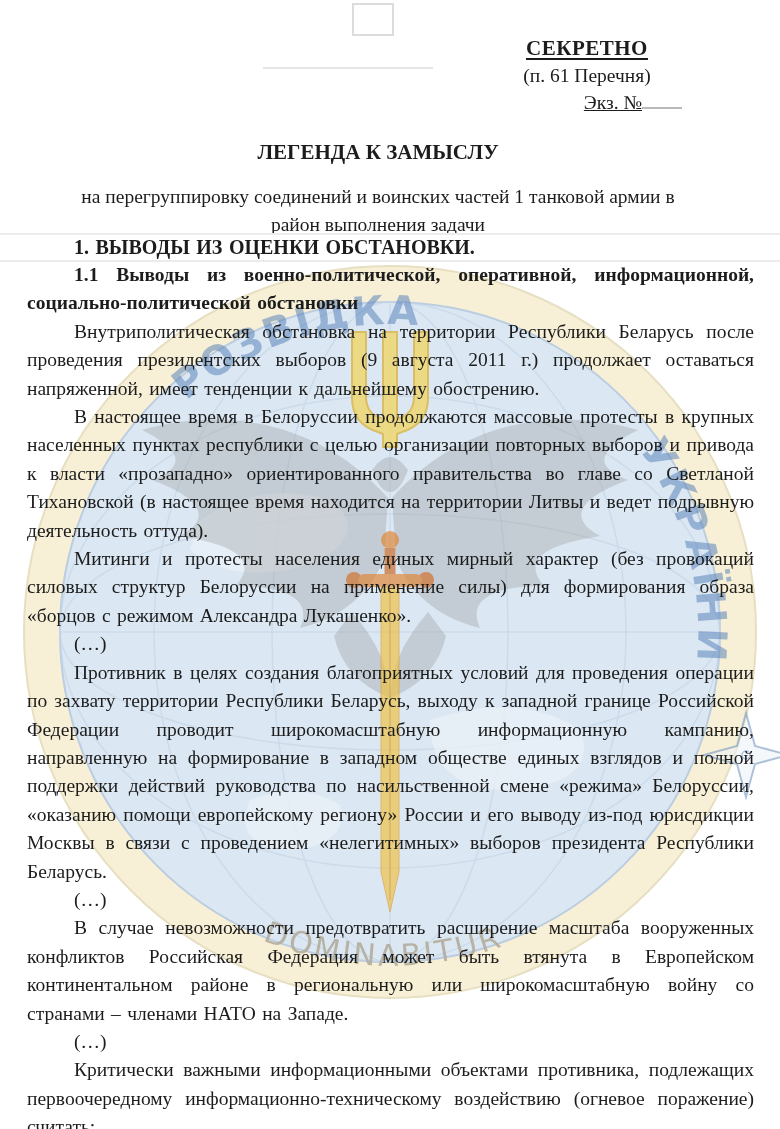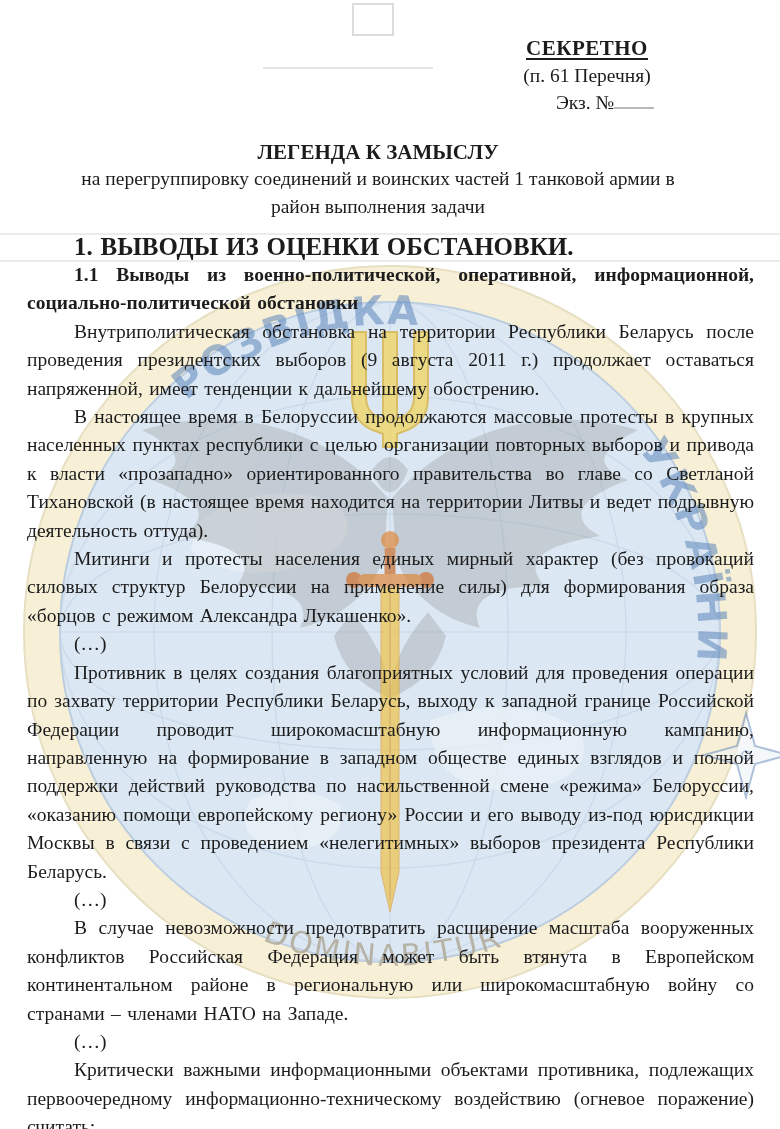--- a/index.html
+++ b/index.html
@@ -15,34 +15,34 @@
   .content{position:absolute;left:0;top:0;width:780px;height:1129px;z-index:1;padding-left:35px;}
 
   .corner-square{
     position:absolute;left:352px;top:3px;width:38px;height:29px;
     border:2px solid #dcdcdc;background:rgba(255,255,255,.6);
   }
   .stamp-line{position:absolute;left:263px;top:67px;width:170px;height:2px;background:#e6e6e6;}
 
   .secret-block{position:absolute;top:35px;left:492px;width:190px;text-align:center;line-height:27px;font-size:19.5px;}
   .secret-word{font-weight:bold;font-size:21px;letter-spacing:.5px;text-decoration:underline;text-underline-offset:3px;}
-  .copy-line{text-align:center;padding-left:36px;}
+  .copy-line{text-align:right;padding-left:36px;text-decoration:underline;}
   .blank-underline{display:inline-block;width:40px;border-bottom:2px solid #b9b9b9;height:14px;vertical-align:baseline;}
 
   .title-block{position:absolute;top:139px;left:0;width:756px;text-align:center;}
   .doc-title{font-weight:bold;font-size:21px;line-height:26px;margin:0;}
-  .doc-subtitle{font-size:19.5px;line-height:28px;margin:0 auto 0 auto;max-width:640px;}
+  .doc-subtitle{font-size:19.5px;line-height:28px;margin:18px auto 0 auto;max-width:640px;}
 
   .rule{position:absolute;left:0;width:780px;height:2px;background:#ececec;}
   .rule-a{top:233px;}
   .rule-b{top:260px;}
 
   .body-text{position:absolute;top:233px;left:27px;width:727px;font-size:19.5px;line-height:28.4px;}
   .p{margin:0;text-align:justify;text-indent:47px;word-spacing:1.5px;}
-  .h1{font-weight:bold;font-size:25px;line-height:28px;text-align:left;}
+  .h1{font-weight:bold;font-size:20px;line-height:28px;text-align:left;}
   .h2{font-weight:bold;}
 </style>
 </head>
 <body>
 
 <div class="page">
 
   <svg class="wm" viewBox="0 0 780 1129" aria-hidden="true">
     <defs>
       <path id="arcTop" d="M 82 632 A 308 308 0 0 1 698 632"></path>

